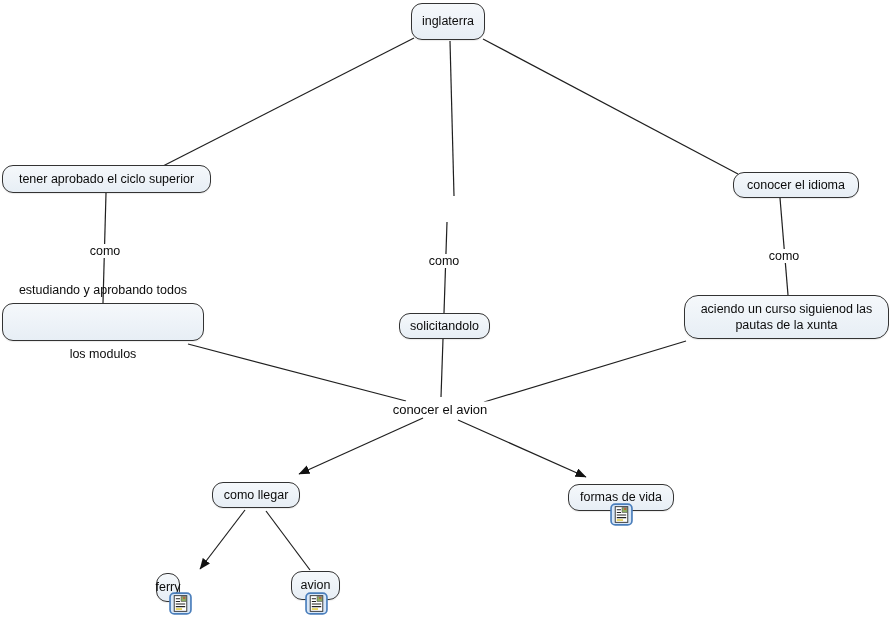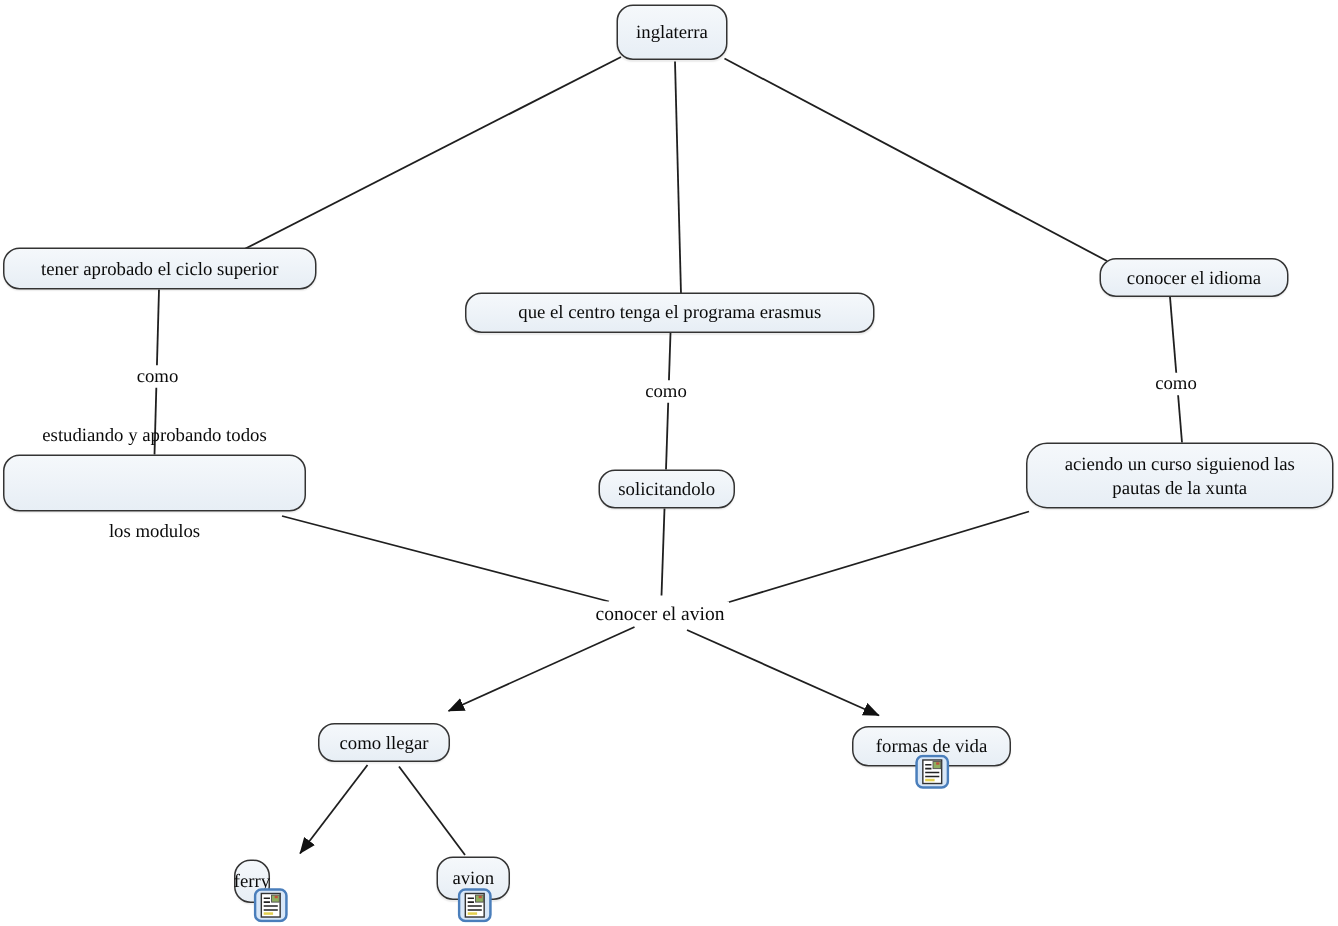--- a/index.html
+++ b/index.html
@@ -1,20 +1,20 @@
 <!DOCTYPE html>
 <html><head>
 <meta charset="utf-8">
 <style>
   html,body{margin:0;padding:0;background:#fff;}
   #canvas{
     position:relative;
     width:892px;height:617px;
     background:#ffffff;
-    font-family:Liberation Serif, serif;
+    font-family:Liberation Sans, sans-serif;
     overflow:hidden;
   }
   #connector-layer{
     position:absolute;left:0;top:0;width:892px;height:617px;
     pointer-events:none;
   }
   .node{
     position:absolute;
     box-sizing:border-box;
     display:flex;align-items:center;justify-content:center;
@@ -82,23 +82,20 @@
   </svg>
 
   <div class="node" style="left:411px;top:3px;width:74px;height:37px;">
     <span>inglaterra</span>
   </div>
 
   <div class="node" style="left:2px;top:165px;width:209px;height:28px;">
     <span>tener aprobado el ciclo superior</span>
   </div>
 
-  <div class="node" style="left:310px;top:195px;width:273px;height:27px;">
-    <span>que el centro tenga el programa erasmus</span>
-  </div>
 
   <div class="node" style="left:733px;top:172px;width:126px;height:26px;">
     <span>conocer el idioma</span>
   </div>
 
   <div class="node" style="left:2px;top:303px;width:202px;height:38px;gap:47px;">
     <span>estudiando y aprobando todos</span>
     <span>los modulos</span>
   </div>
 

